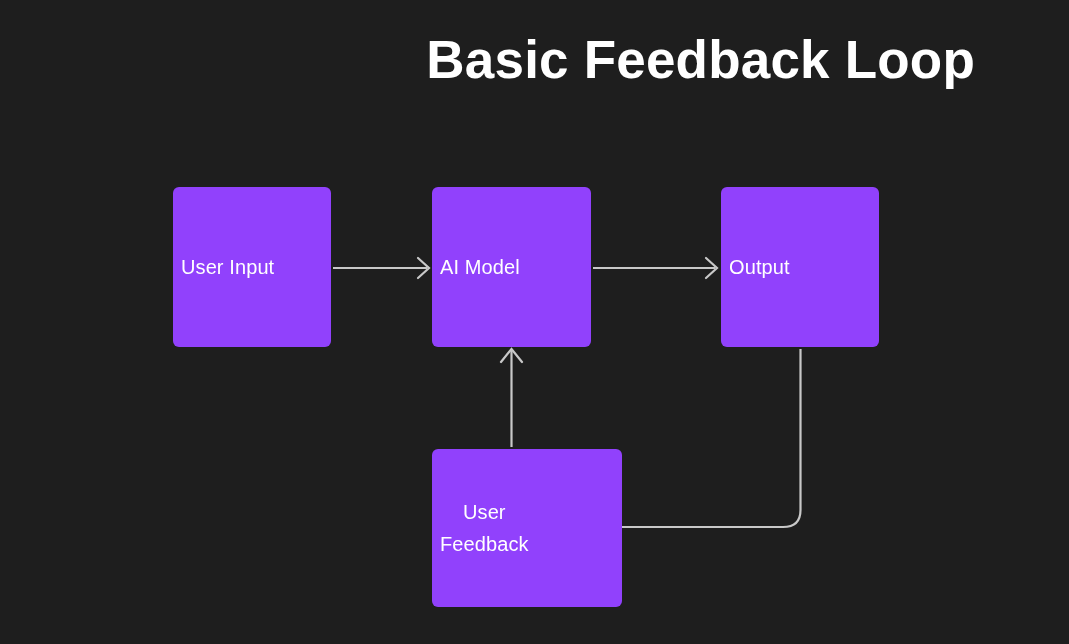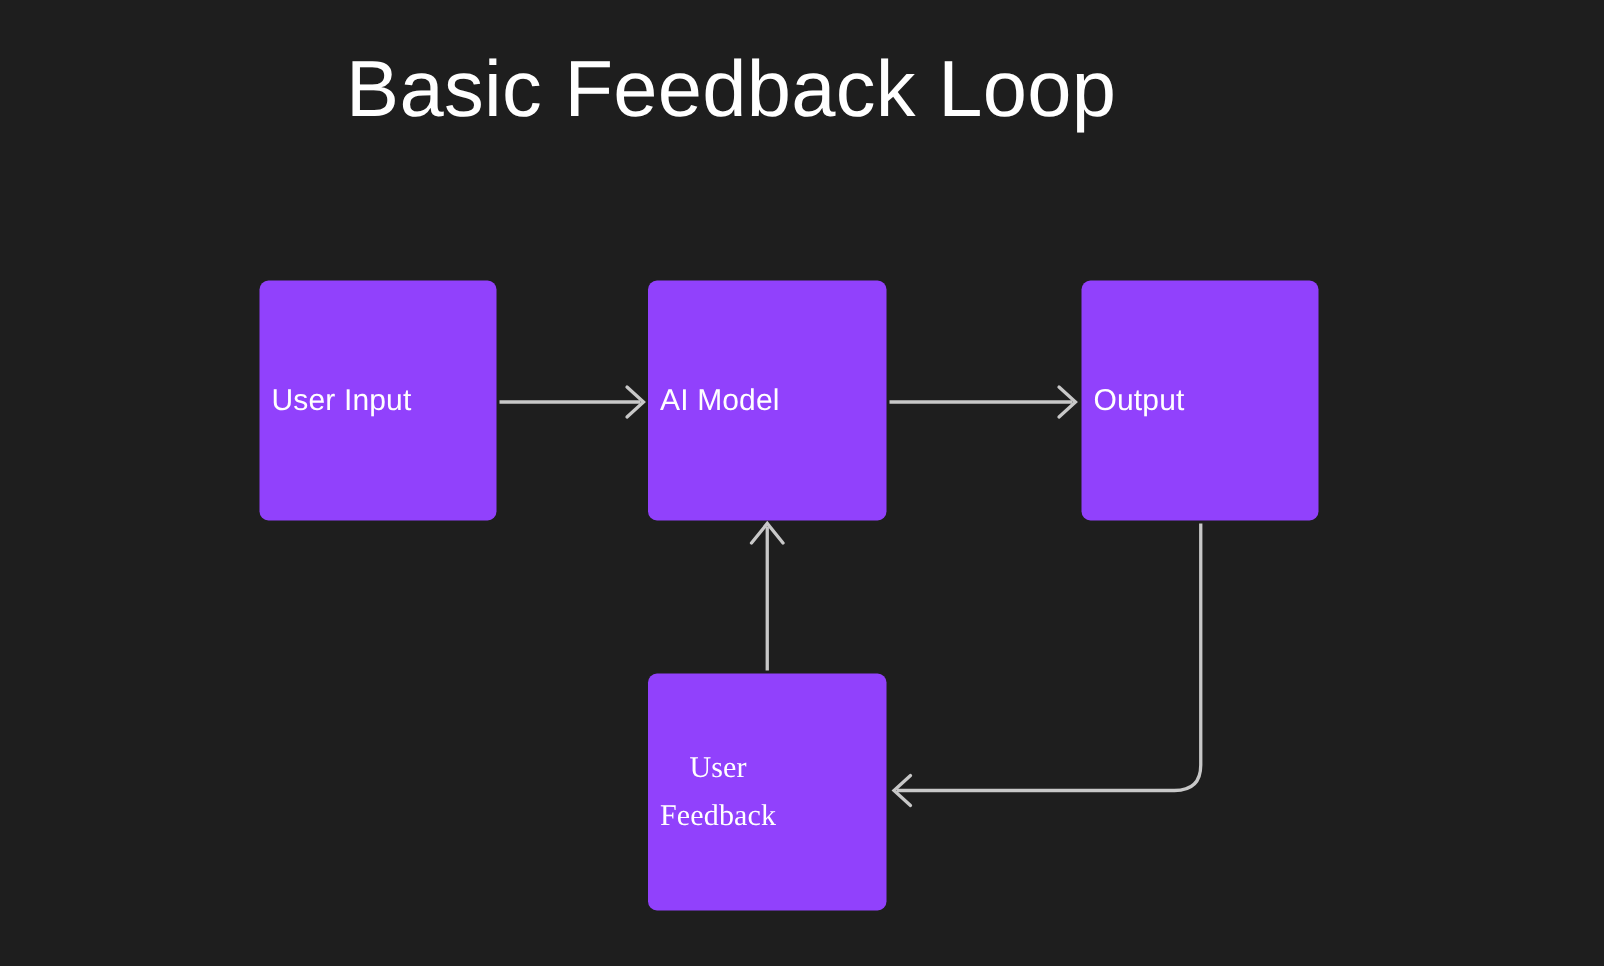--- a/index.html
+++ b/index.html
@@ -18,24 +18,24 @@
     position: relative;
     width: 1069px;
     height: 644px;
     background: #1e1e1e;
   }
   #diagram-title {
     position: absolute;
     left: 0;
     top: 30px;
     width: 975px;
-    text-align: center;
+    text-align: right;
     color: #ffffff;
     font-size: 53px;
-    font-weight: 400;
+    font-weight: 700;
     letter-spacing: 0.2px;
     line-height: 1.12;
     white-space: nowrap;
   }
   .node {
     position: absolute;
     background: #9141fc;
     border-radius: 6px;
     display: flex;
     align-items: center;
@@ -48,21 +48,21 @@
     font-weight: 400;
     line-height: 1.6;
     text-align: center;
     letter-spacing: 0.1px;
     white-space: pre-line;
     padding: 0 8px;
   }
   #node-user-input   { left: 173px; top: 187px; width: 158px; height: 160px; }
   #node-ai-model     { left: 432px; top: 187px; width: 159px; height: 160px; }
   #node-output       { left: 721px; top: 187px; width: 158px; height: 160px; }
-  #node-user-feedback{ left: 432px; top: 449px; width: 159px; height: 158px; font-family: Liberation Serif, serif; }
+  #node-user-feedback{ left: 432px; top: 449px; width: 190px; height: 158px; }
   #edges {
     position: absolute;
     left: 0;
     top: 0;
     width: 1069px;
     height: 644px;
     pointer-events: none;
   }
 </style>
 </head>

